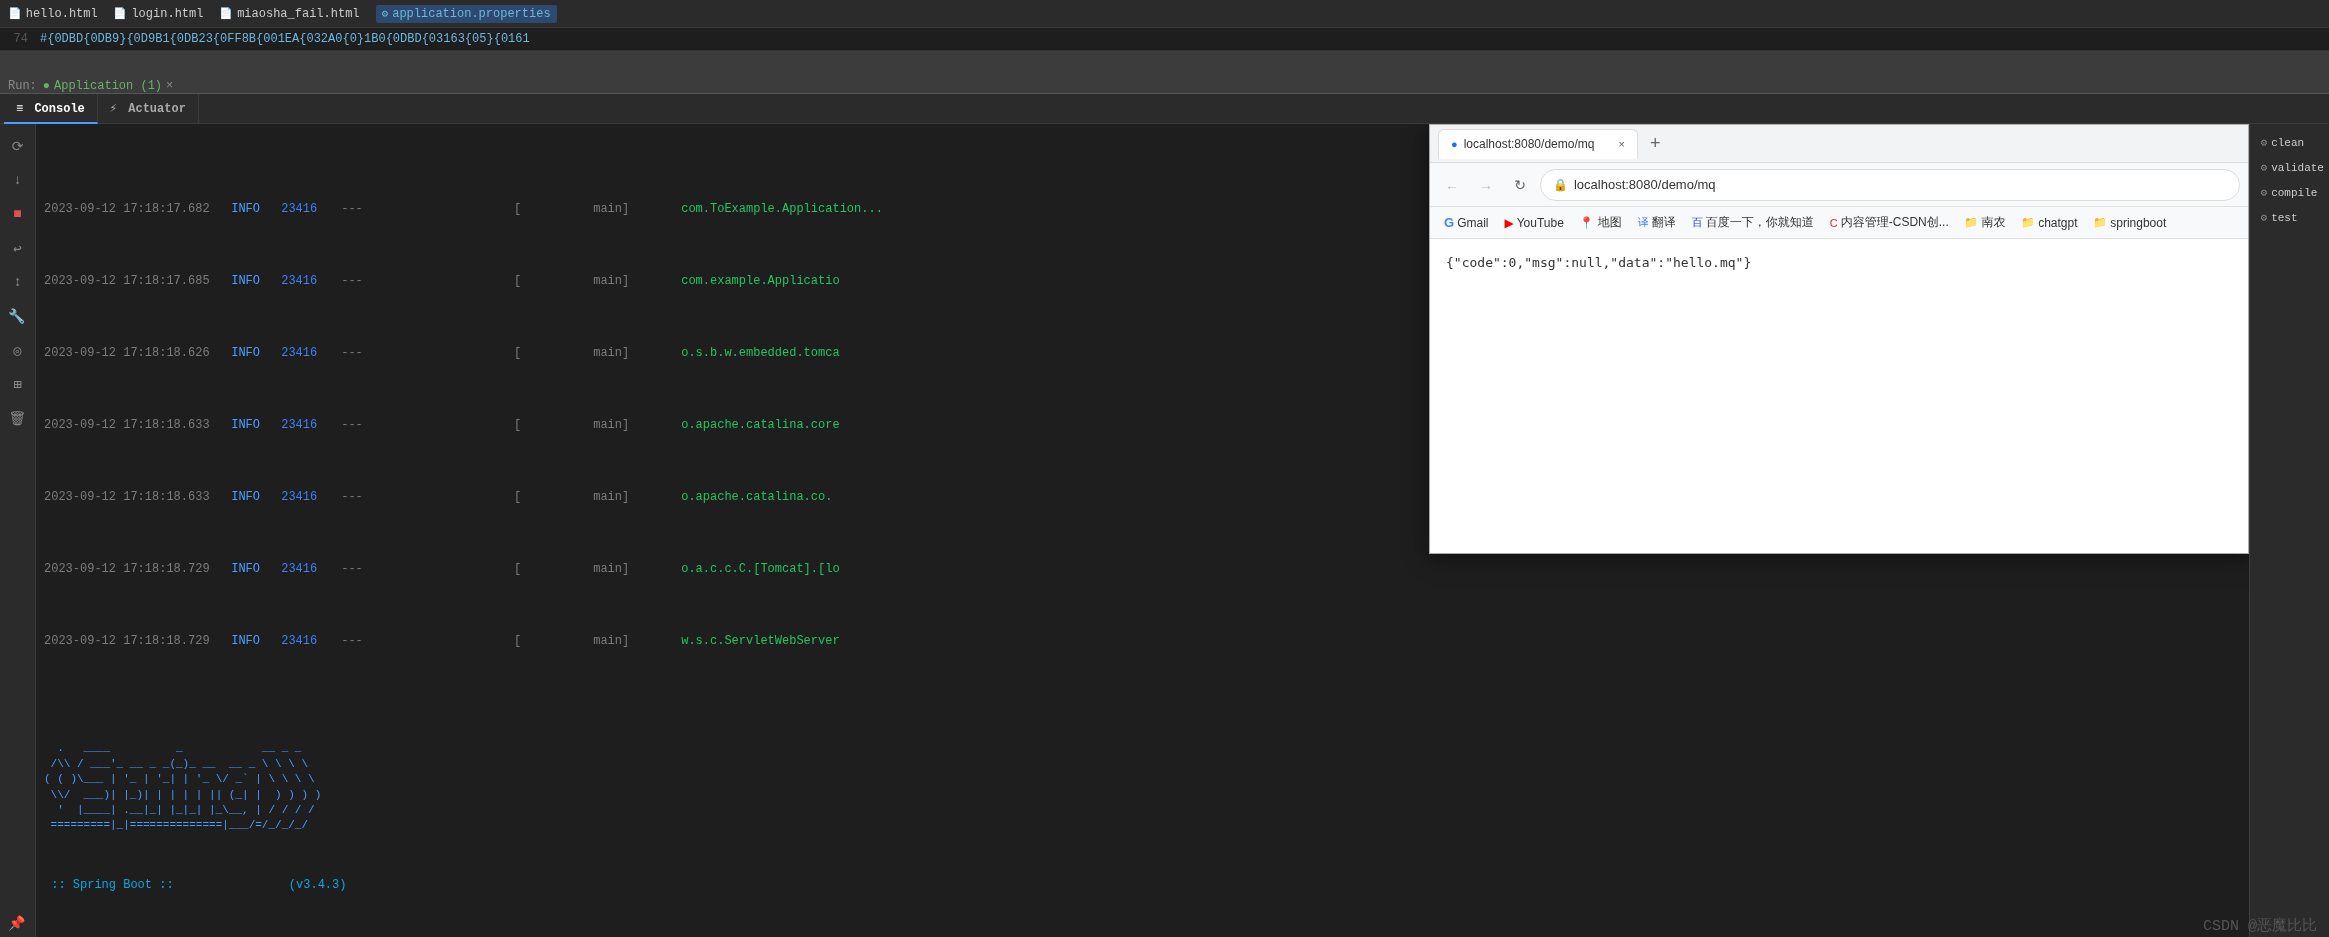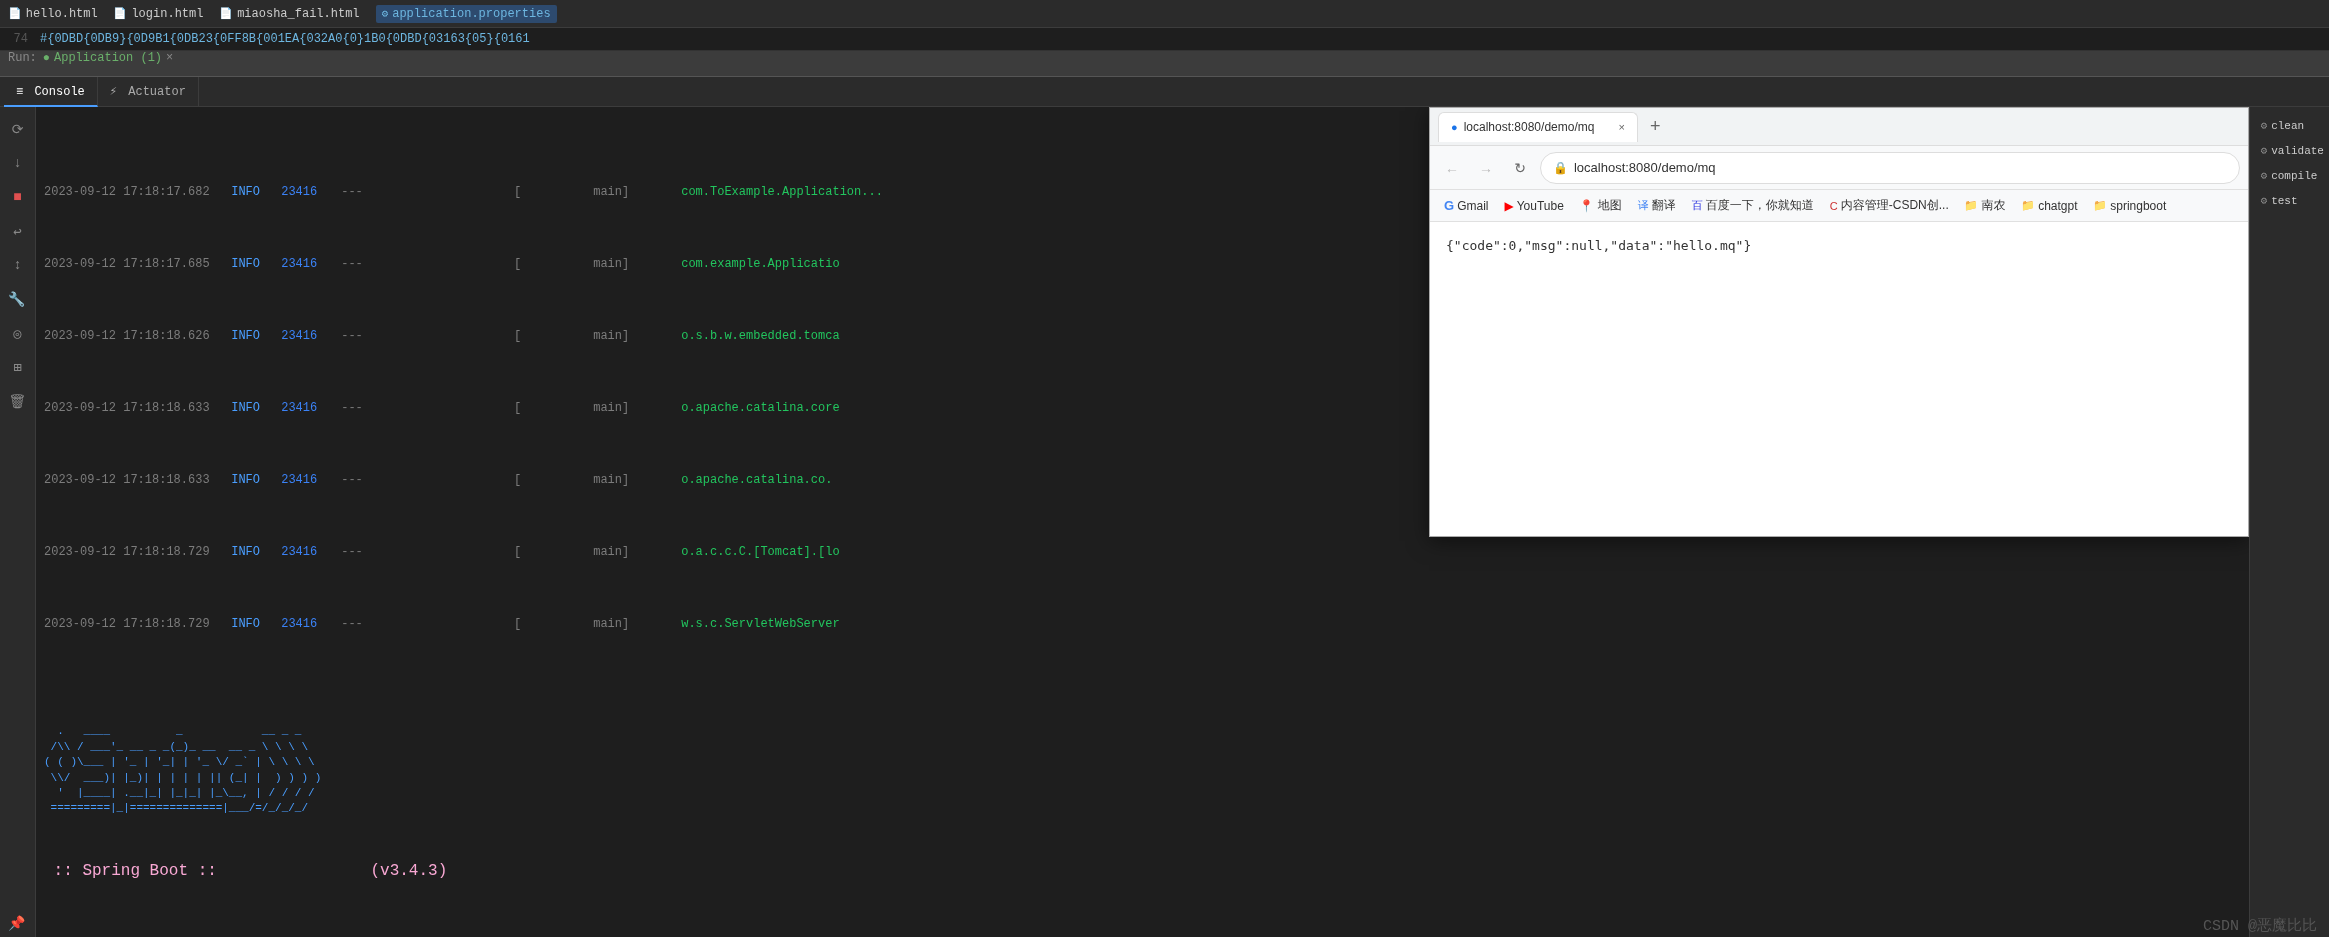--- a/index.html
+++ b/index.html
@@ -30,38 +30,39 @@
       gap: 4px;
       margin-right: 16px;
     }
     .file-icon-html { color: #e8a87c; font-size: 11px; }
     .file-icon-prop { color: #6db6e0; font-size: 11px; }
 
     
     .run-bar {
       background: #3c3c3c;
       display: flex;
-      align-items: flex-start;
-      height: 26px;
+      align-items: flex-end;
+      height: 43px;
       padding: 0 8px;
       font-size: 12px;
       color: #ccc;
       border-bottom: 1px solid #555;
     }
     .run-label { color: #888; margin-right: 6px; }
     .run-app { color: #6aaf6a; display: flex; align-items: center; gap: 4px; }
 
     
     .tabs-bar {
       background: #2b2b2b;
       display: flex;
       align-items: center;
       height: 30px;
       padding: 4px 4px;
       border-bottom: 1px solid #3c3c3c;
+      font-weight: bold;
     }
     .tab {
       padding: 0 12px;
       height: 30px;
       line-height: 30px;
       font-size: 12px;
       color: #aaa;
       cursor: pointer;
       border-right: 1px solid #3c3c3c;
     }
@@ -459,21 +460,21 @@
       </div>
 
       
       <div class="ascii-art">
   .   ____          _            __ _ _
  /\\ / ___'_ __ _ _(_)_ __  __ _ \ \ \ \
 ( ( )\___ | '_ | '_| | '_ \/ _` | \ \ \ \
  \\/  ___)| |_)| | | | | || (_| |  ) ) ) )
   '  |____| .__|_| |_|_| |_\__, | / / / /
  =========|_|==============|___/=/_/_/_/</div>
-      <div style="color:#f9a8d4; padding:2px 8px; font-size:16px;"> :: Spring Boot ::                (v<span>3.4.3</span>)</div>
+      <div style="color:#0ea5e9; padding:2px 8px; font-size:12px;"> :: Spring Boot ::                (v<span>3.4.3</span>)</div>
       
 
       
       
 
       
       
 
       
 

